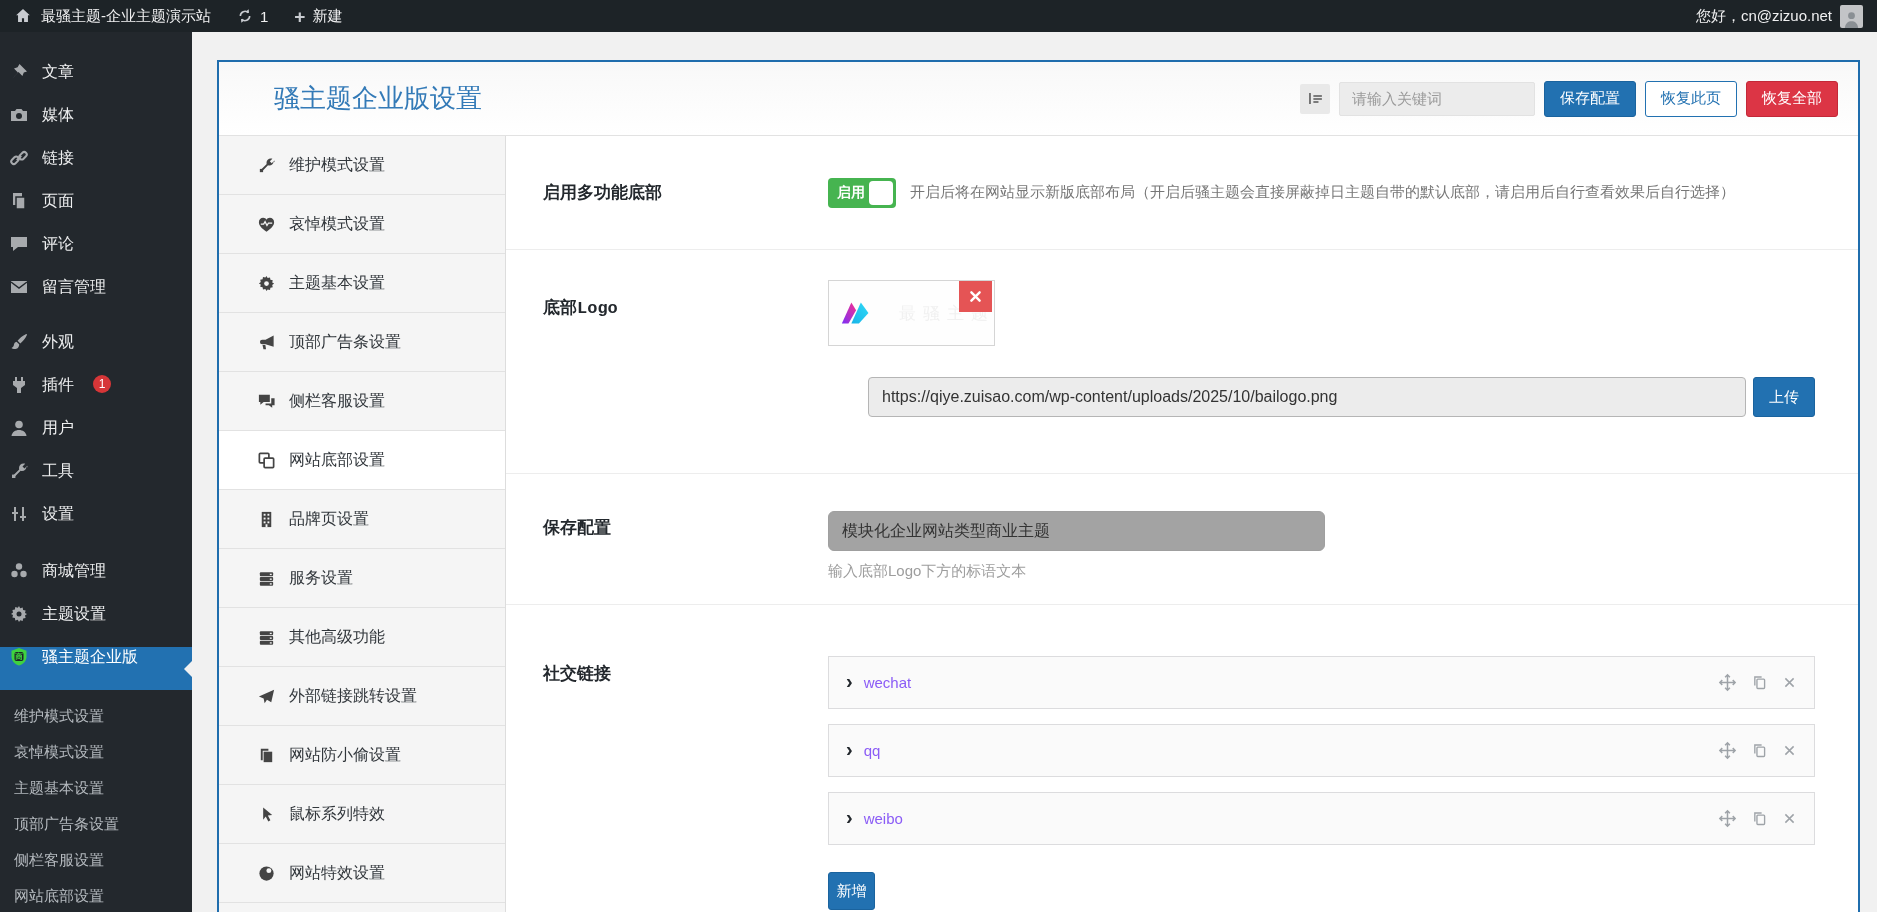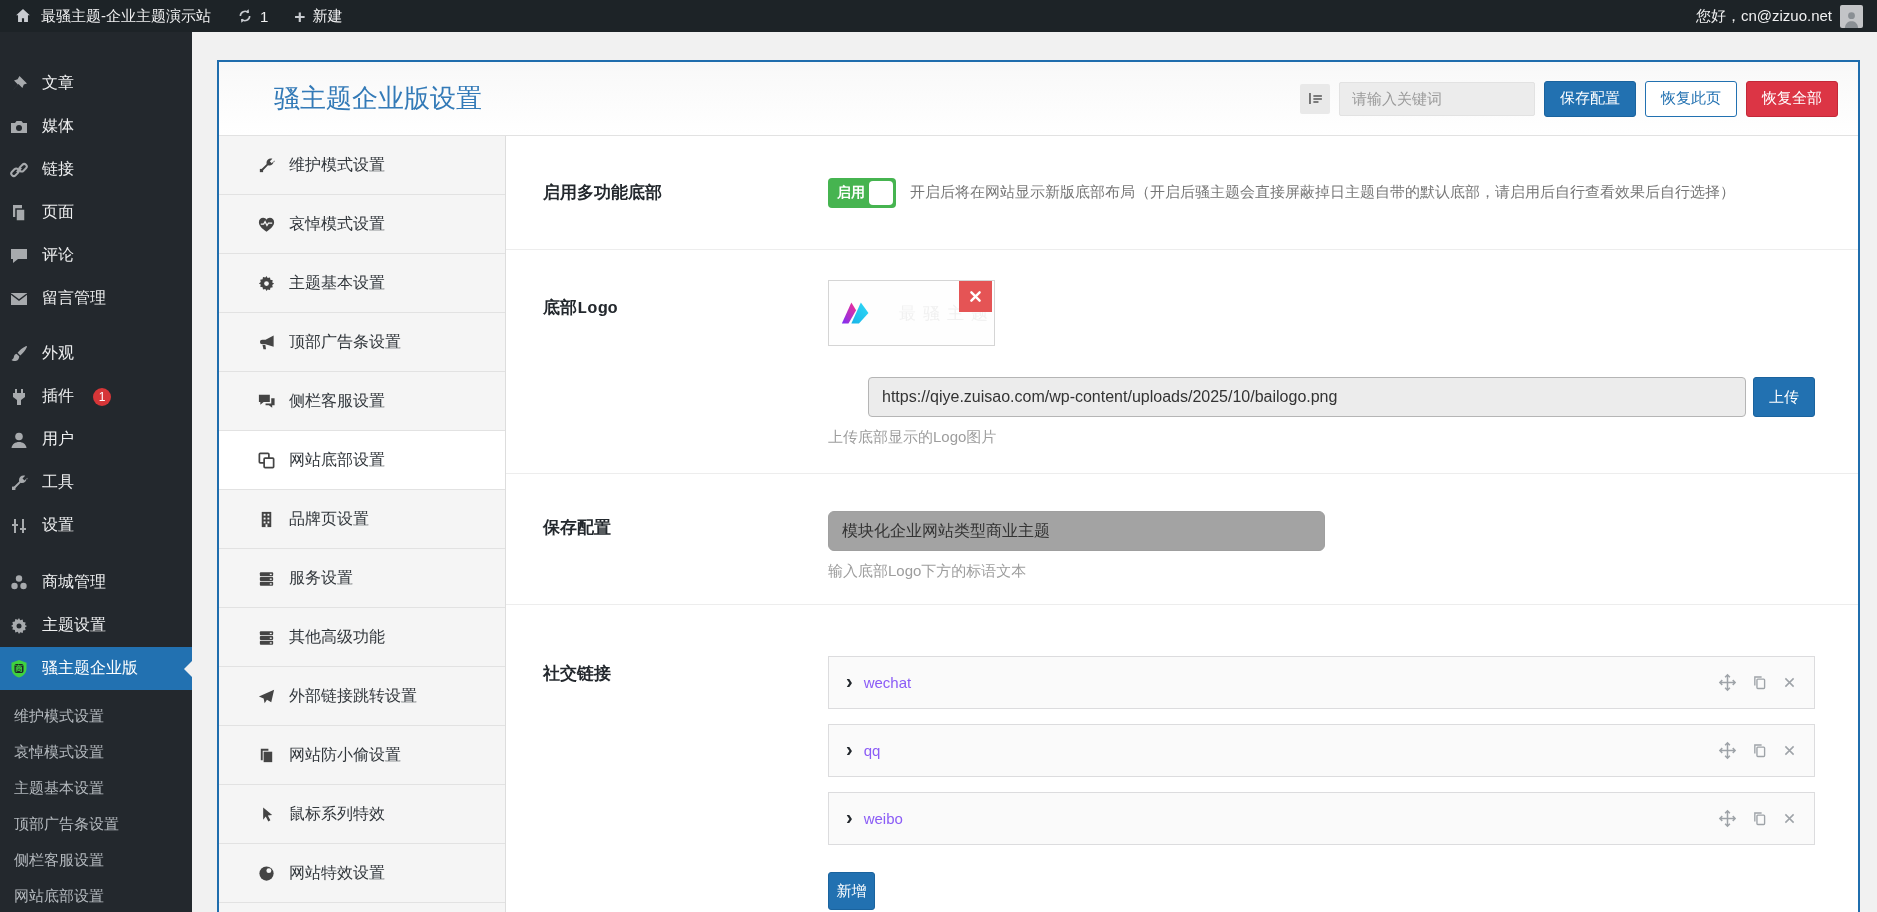--- a/index.html
+++ b/index.html
@@ -12,21 +12,21 @@
   .ab-group { display:flex; align-items:center; gap:7px; margin-left:26px; }
   .ab-right { margin-left:auto; display:flex; align-items:center; gap:8px; }
   .ab-plus { font-size:19px; font-weight:bold; color:#c9ccd1; line-height:1; }
   .avatar { width:23px; height:23px; background:#c3c4c7; border-radius:2px; display:flex; align-items:flex-end; justify-content:center; overflow:hidden; }
 
   
   .layout { display:flex; height:880px; }
 
   
   .sidebar { flex:0 0 192px; background:#23282d; padding-top:30px; overflow:hidden; }
-  .menu-item { height:43px; display:flex; align-items:center; gap:13px; padding:0 10px 0 9px; color:#eeeff0; font-size:16px; cursor:pointer; position:relative; }
+  .menu-item { height:43px; display:flex; gap:13px; padding:0 10px 0 9px; color:#eeeff0; font-size:16px; cursor:pointer; position:relative; }
   .menu-item .mi-icon { width:20px; height:20px; flex:0 0 20px; display:flex; align-items:center; justify-content:center; }
   .menu-item.gap1 { margin-top:12px; }
   .menu-item.gap2 { margin-top:14px; }
   .menu-item.active { background:#2271b1; color:#fff; }
   .menu-item.active::after { content:""; position:absolute; right:0; top:50%; margin-top:-8px;
     border-top:8px solid transparent; border-bottom:8px solid transparent; border-right:8px solid #f1f1f1; }
   .badge { margin-left:6px; min-width:18px; height:18px; border-radius:50%; background:#d63638; color:#fff; font-size:12px; display:inline-flex; align-items:center; justify-content:center; padding:0 4px; }
   .submenu { padding:8px 0 0 0; }
   .submenu-item { height:36px; display:flex; align-items:center; padding-left:14px; color:#b4b9be; font-size:15px; cursor:pointer; }
 
@@ -483,21 +483,20 @@
                           <path d="M4.5 4.5l11 11M15.5 4.5l-11 11"></path>
                         </g>
                       </svg>
                   </span>
                 </button>
               </div>
               <div class="url-row">
                 <input class="url-input" value="https://qiye.zuisao.com/wp-content/uploads/2025/10/bailogo.png" style="">
                 <button class="upload-btn">上传</button>
               </div>
-              <div class="helper">上传底部显示的Logo图片</div>
             </div>
           </div>
 
           <div class="form-row row-slogan">
             <div class="flabel">保存配置</div>
             <div class="fcontrol">
               <input class="slogan-input" value="模块化企业网站类型商业主题" style="">
               <div class="helper">输入底部Logo下方的标语文本</div>
             </div>
           </div>

